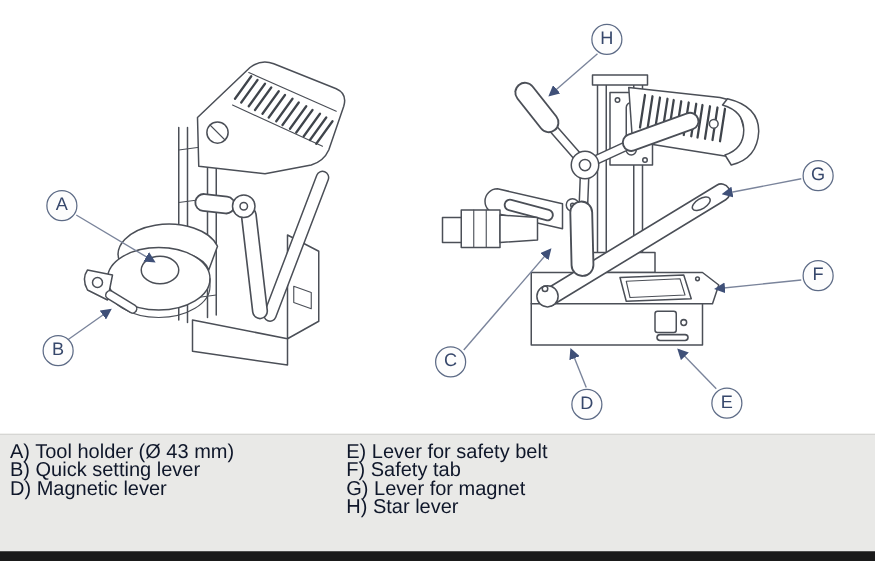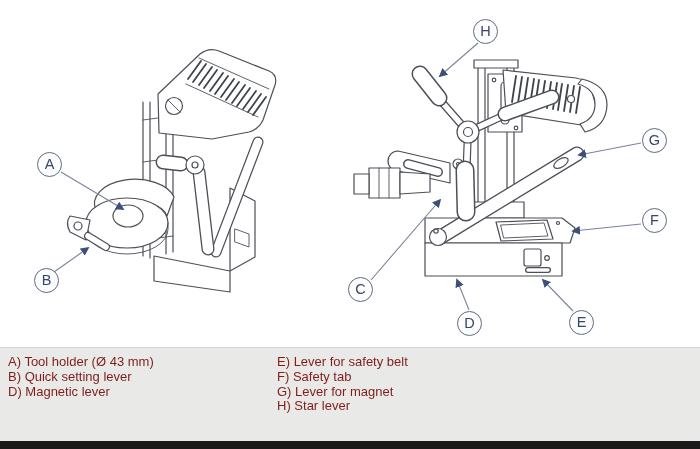--- a/index.html
+++ b/index.html
@@ -10,21 +10,21 @@
   .drawing{position:absolute;}
   .leaders{position:absolute;left:0;top:0;}
   .callout{
     position:absolute;width:23px;height:23px;border:1.5px solid #5d6b86;
     border-radius:50%;background:#fdfdfd;color:#36476b;
     font-size:14.5px;line-height:23px;text-align:center;font-weight:500;
   }
   .legend{
     position:absolute;left:0;top:347px;width:700px;height:94px;
     background:#e9e9e7;border-top:1px solid #d6d6d4;
-    color:#7f1d1d;font-size:13px;
+    color:#0f172a;font-size:16px;
   }
   .legend-col{position:absolute;top:7px;}
   .legend-col.col-left{left:8px;width:218px;}
   .legend-col.col-right{left:277px;width:280px;}
   .legend-item{padding-left:16px;text-indent:-16px;line-height:14.8px;}
   .footer-bar{position:absolute;left:0;top:441px;width:700px;height:8px;background:#1a1a1a;}
   svg *{vector-effect:non-scaling-stroke;}
 </style>
 </head>
 <body>

